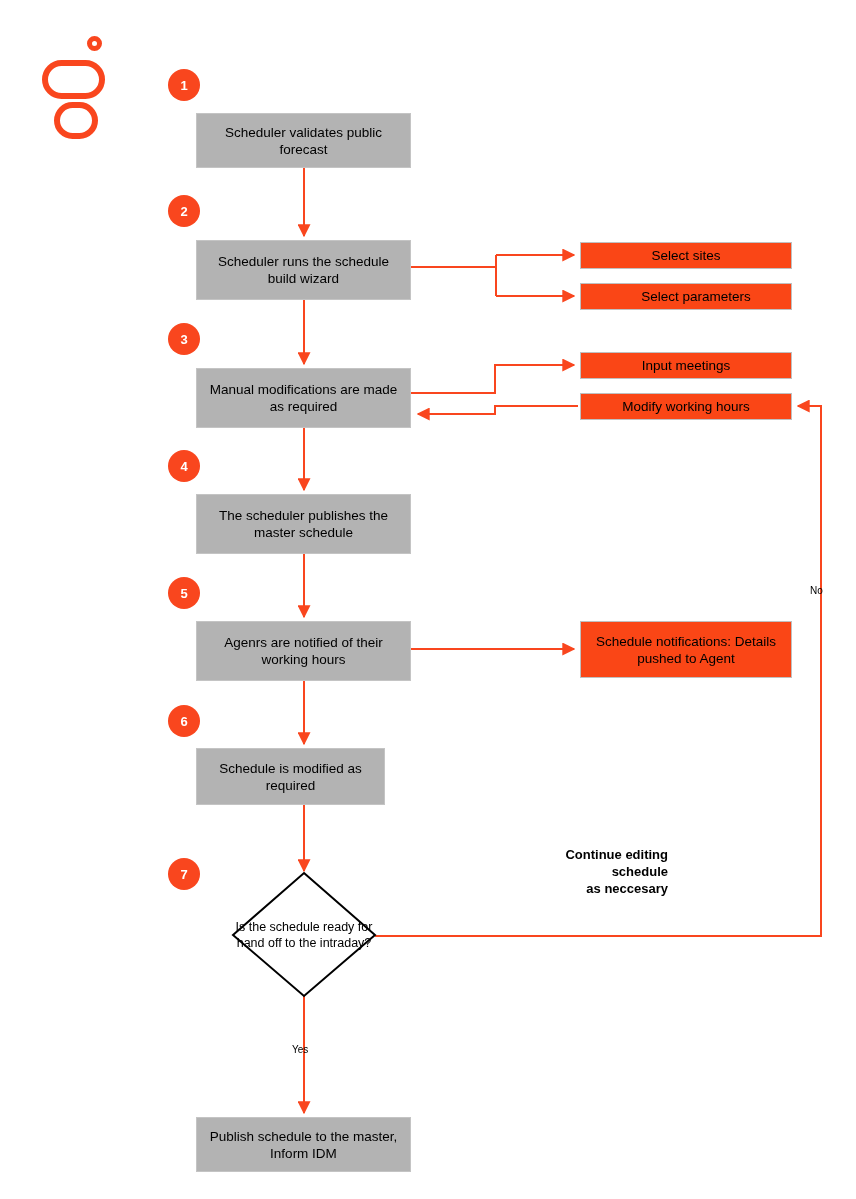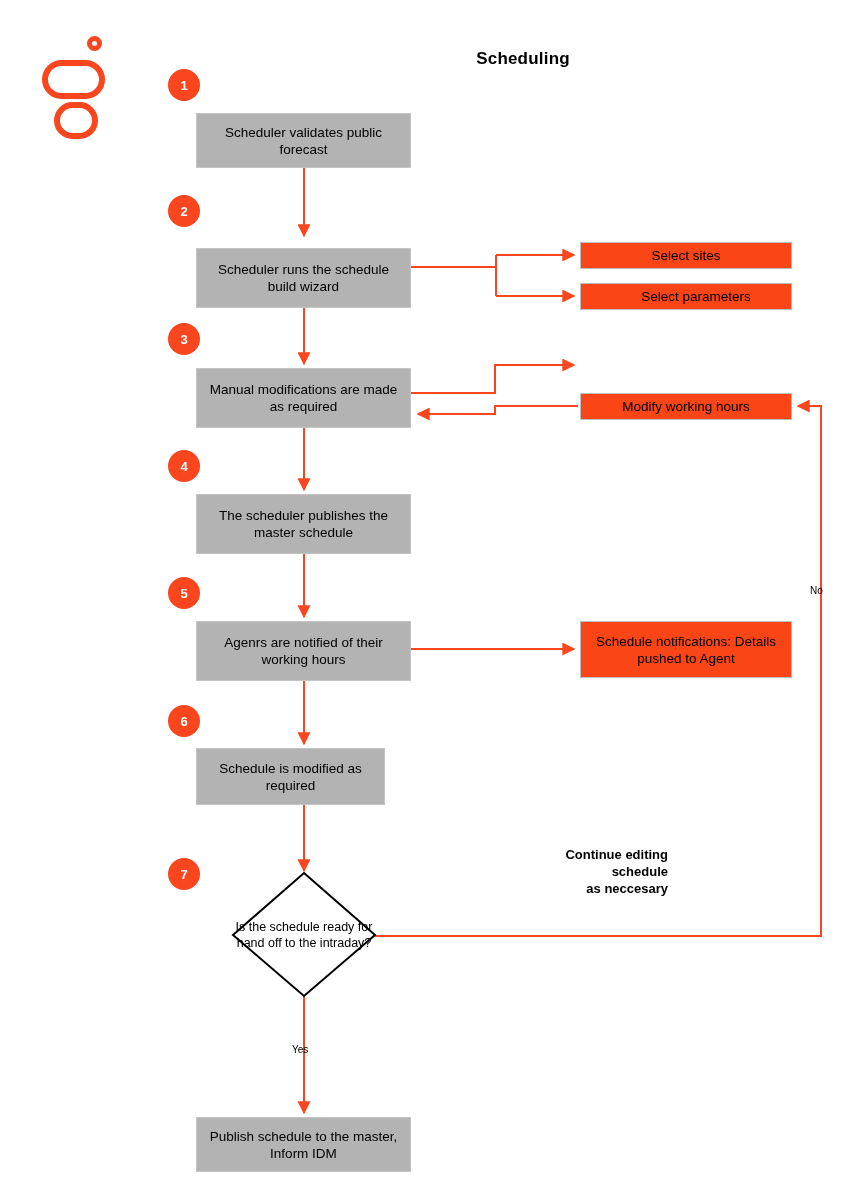--- a/index.html
+++ b/index.html
@@ -158,21 +158,20 @@
 <body>
 
 <div id="canvas">
 
   <div class="logo">
     <div class="logo-dot"></div>
     <div class="logo-pill-wide"></div>
     <div class="logo-pill-small"></div>
   </div>
 
-  <div class="page-title">Scheduling</div>
 
   <svg id="svg-layer" viewBox="0 0 856 1199" xmlns="http://www.w3.org/2000/svg">
     <defs>
       <marker id="arrow" viewBox="0 0 10 10" refX="9" refY="5" markerWidth="6.5" markerHeight="6.5" orient="auto-start-reverse">
         <path d="M 0 0 L 10 5 L 0 10 z" fill="#f9461e"></path>
       </marker>
     </defs>
 
     <g stroke="#f9461e" stroke-width="2" fill="none">
 
@@ -210,36 +209,37 @@
   <div class="step-badge" style="left:168px; top:69px;">1</div>
   <div class="step-badge" style="left:168px; top:195px;">2</div>
   <div class="step-badge" style="left:168px; top:323px;">3</div>
   <div class="step-badge" style="left:168px; top:450px;">4</div>
   <div class="step-badge" style="left:168px; top:577px;">5</div>
   <div class="step-badge" style="left:168px; top:705px;">6</div>
   <div class="step-badge" style="left:168px; top:858px;">7</div>
 
   <div class="node gray" style="left:196px; top:113px; width:215px; height:55px;">Scheduler validates public forecast</div>
 
-  <div class="node gray" style="left:196px; top:248px; width:215px; height:60px;">Scheduler runs the schedule build wizard</div>
+  <div class="node gray" style="left:196px; top:240px; width:215px; height:60px;">Scheduler runs the schedule build wizard</div>
 
   <div class="node gray" style="left:196px; top:368px; width:215px; height:60px;">Manual modifications are made as required</div>
 
   <div class="node gray" style="left:196px; top:494px; width:215px; height:60px;">The scheduler publishes the master schedule</div>
 
   <div class="node gray" style="left:196px; top:621px; width:215px; height:60px;">Agenrs are notified of their working hours</div>
 
   <div class="node gray" style="left:196px; top:748px; width:189px; height:57px;">Schedule is modified as required</div>
 
   <div class="node gray" style="left:196px; top:1117px; width:215px; height:55px;">Publish schedule to the master, Inform IDM</div>
 
   <div class="node orange" style="left:580px; top:242px; width:212px; height:27px;">Select sites</div>
 
   <div class="node orange" style="left:580px; top:283px; width:212px; height:27px;padding-left:28px;">Select parameters</div>
 
+  <div class="node orange" style="left:580px; top:352px; width:212px; height:27px;">Input meetings</div>
 
   <div class="node orange" style="left:580px; top:393px; width:212px; height:27px;">Modify working hours</div>
 
   <div class="node orange" style="left:580px; top:621px; width:212px; height:57px;">Schedule notifications: Details pushed to Agent</div>
 
   <div class="decision-wrap" style="left:234px; top:873px; width:140px; height:123px;">
     <div class="decision-label">Is the schedule ready for hand off to the intraday?</div>
   </div>
 
   <div class="edge-label" style="left:810px; top:585px;">No</div>

